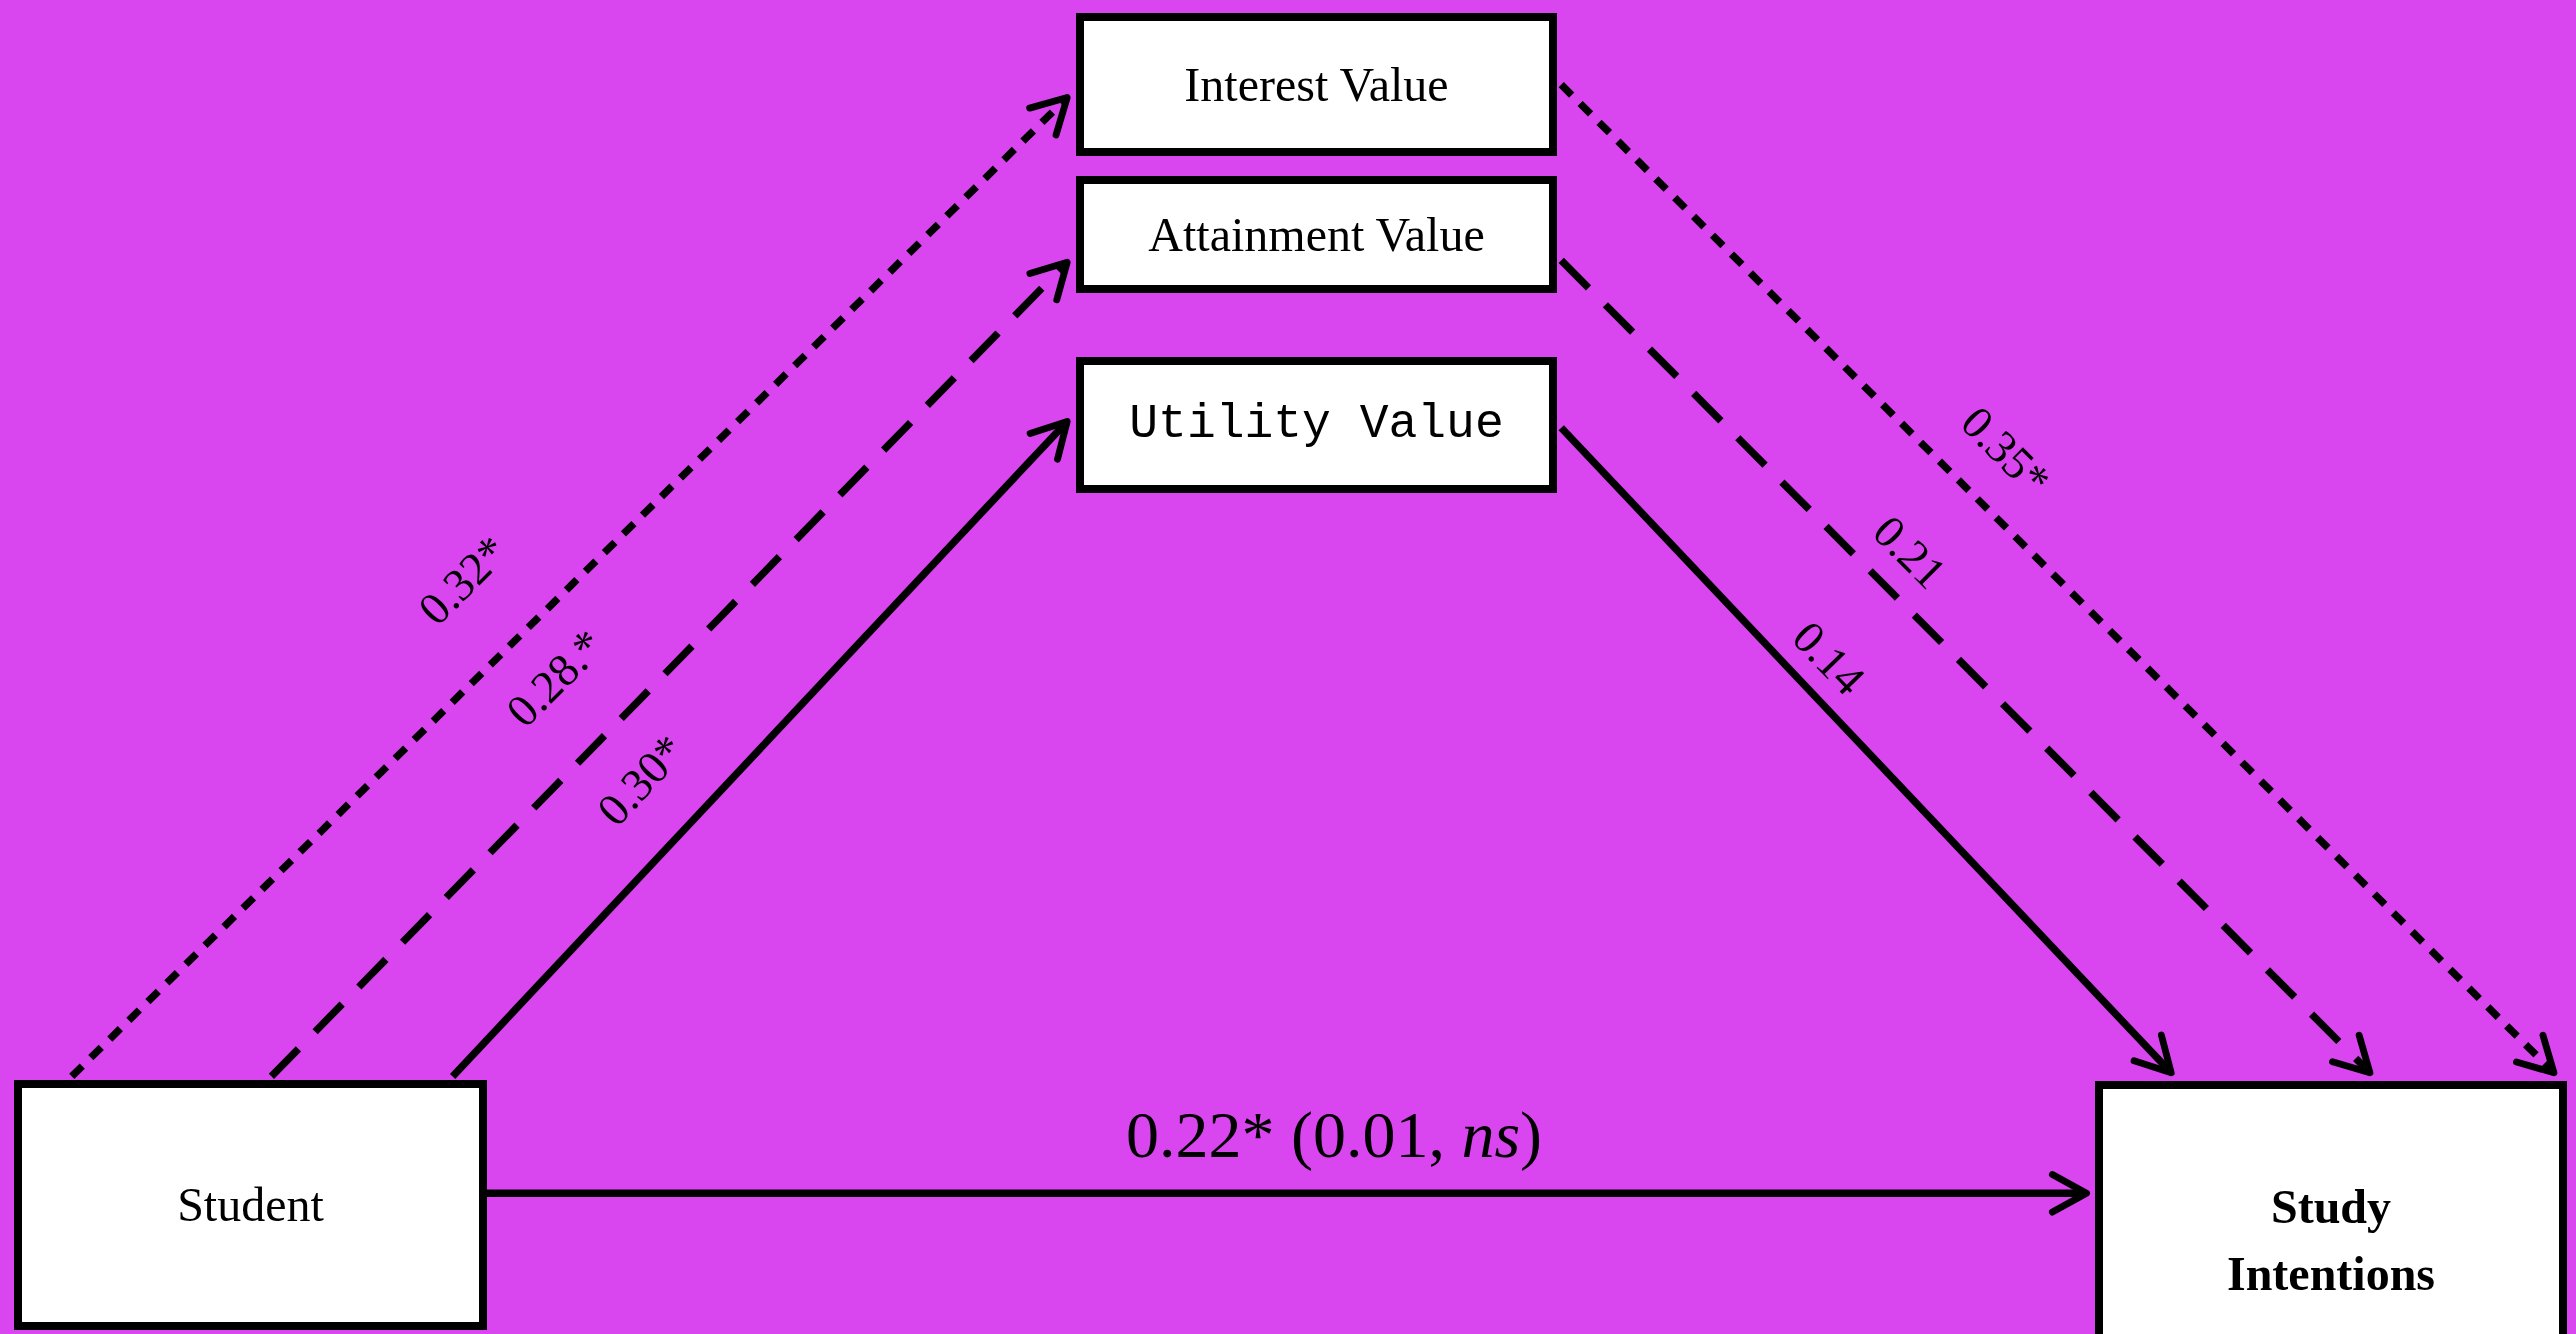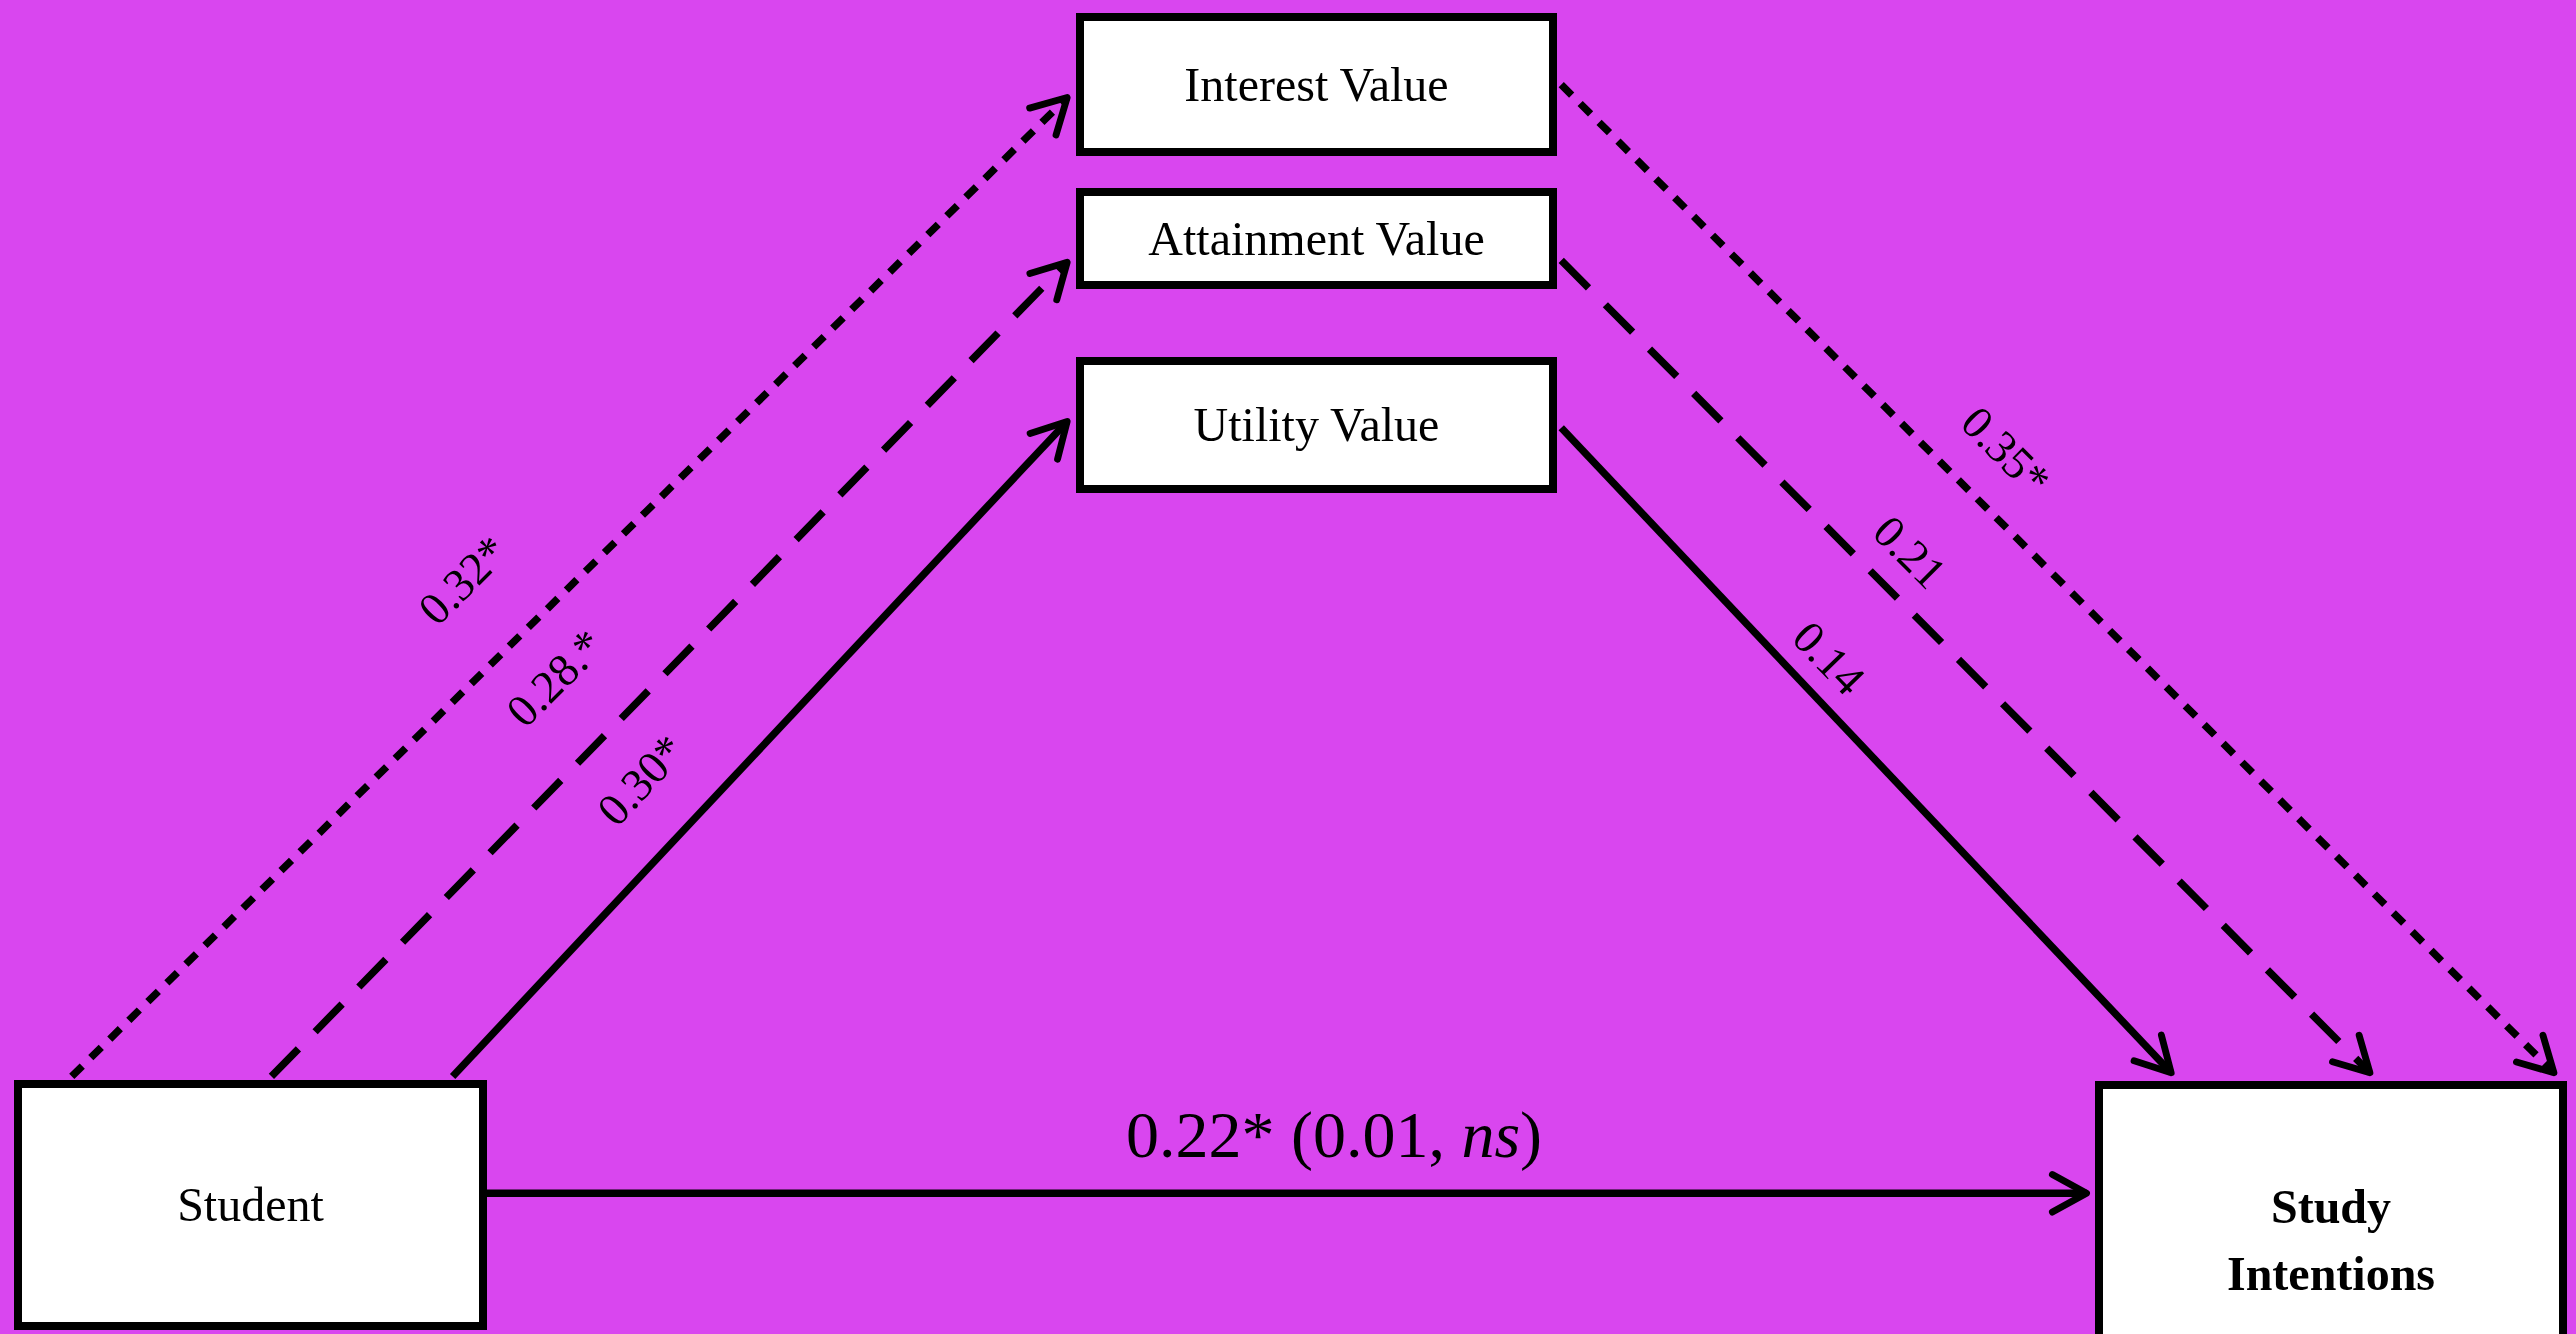--- a/index.html
+++ b/index.html
@@ -28,22 +28,22 @@
     display: flex;
     flex-direction: column;
     align-items: center;
     justify-content: center;
     text-align: center;
     font-size: 48px;
     line-height: 1.4;
     white-space: nowrap;
   }
   .node--interest   { left: 1076px; top: 13px;   width: 481px; height: 143px; }
-  .node--attainment { left: 1076px; top: 188px;  width: 481px; height: 101px; }
-  .node--utility    { left: 1076px; top: 357px;  width: 481px; height: 136px; }
+  .node--attainment { left: 1076px; top: 176px;  width: 481px; height: 117px; }
+  .node--utility    { left: 1076px; top: 357px;  width: 481px; height: 136px; font-family: Liberation Mono, monospace; }
   .node--student    { left: 14px;   top: 1080px; width: 473px; height: 250px; }
   .node--study      { left: 2095px; top: 1081px; width: 472px; height: 318px; font-weight: bold; }
   .plabel {
     position: absolute;
     font-size: 46px;
     white-space: nowrap;
     transform-origin: center center;
   }
   .plabel--l1 { left: 463px;  top: 580px; transform: translate(-50%,-50%) rotate(-45deg); }
   .plabel--l2 { left: 555px;  top: 678px; transform: translate(-50%,-50%) rotate(-45deg); }

